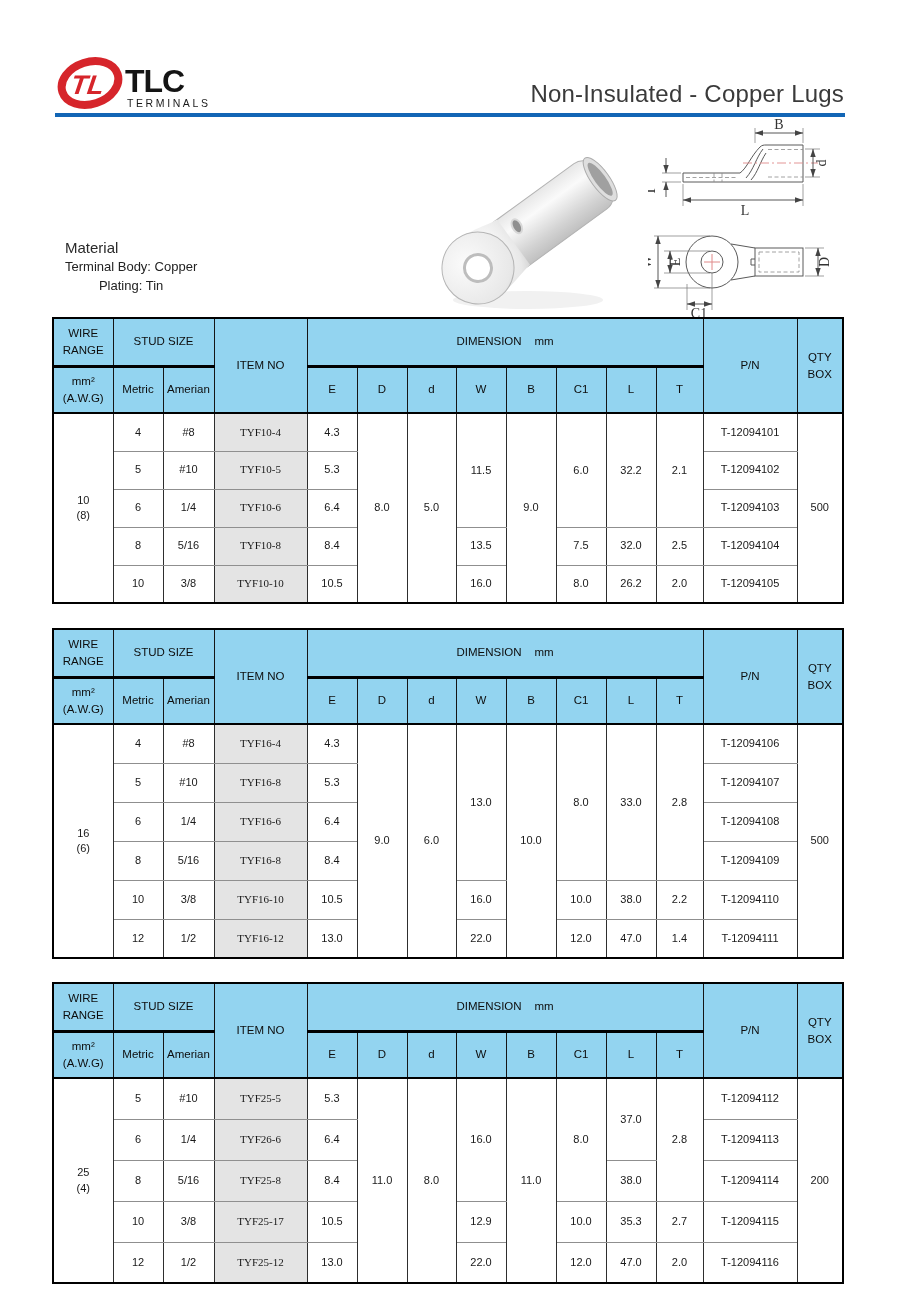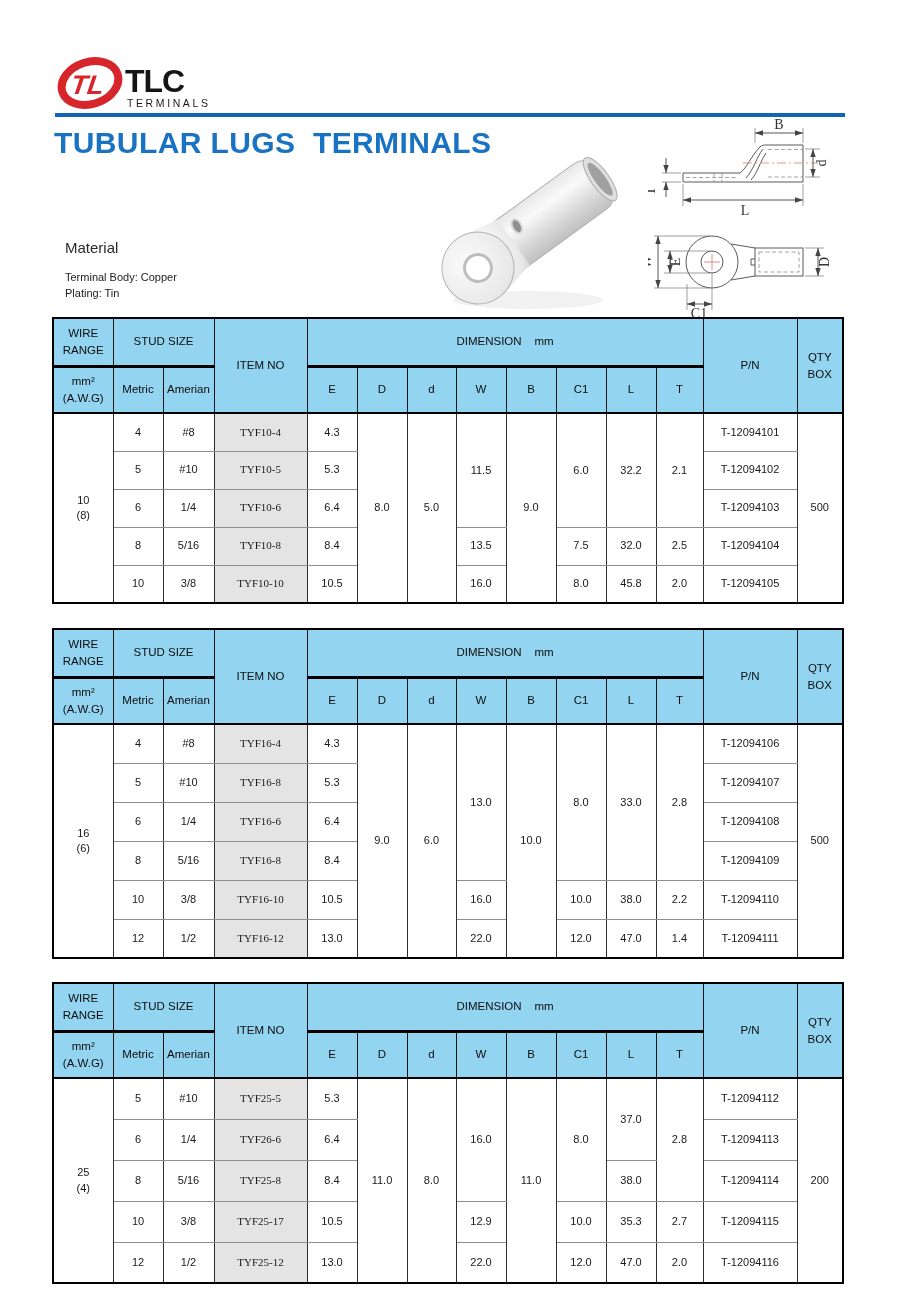--- a/index.html
+++ b/index.html
@@ -4,22 +4,22 @@
 <style>
   html,body{margin:0;padding:0;background:#fff;}
   .page{position:relative;width:900px;height:1303px;background:#fff;overflow:hidden;
         font-family:"Liberation Sans","DejaVu Sans",sans-serif;color:#222;}
   
   .doc-title{position:absolute;top:80px;right:56px;font-size:24px;color:#3a3a3a;letter-spacing:0.2px;}
   .blue-rule{position:absolute;left:55px;top:113px;width:790px;height:4px;background:#1265b5;}
   .page-title{position:absolute;left:54px;top:126px;font-size:30px;font-weight:600;color:#1a73c2;letter-spacing:0.4px;}
   
   .material{position:absolute;left:65px;top:239px;}
-  .material .m-head{font-size:15px;color:#2a2a2a;margin-bottom:14px;}
-  .material .m-line{font-size:11px;color:#222;line-height:1.45;}
+  .material .m-head{font-size:15px;color:#2a2a2a;margin-bottom:2px;}
+  .material .m-line{font-size:13px;color:#222;line-height:1.45;text-align:center;}
   
   .abs{position:absolute;}
   .dim-label{font-family:"Liberation Serif","DejaVu Serif",serif;font-size:14px;fill:#333;}
   
   .lug-table{position:absolute;left:52px;width:790px;border-collapse:collapse;table-layout:fixed;
              border:2px solid #000;background:#fff;}
   .lug-table th{background:#93d4f0;border:1px solid #151515;font-weight:normal;font-size:11.5px;
                 color:#0d0d0d;text-align:center;padding:0;white-space:pre-line;line-height:1.45;}
   .lug-table th.thick{border-bottom:3px solid #000;}
   .lug-table th.span2{border-bottom:2px solid #000;}
@@ -37,22 +37,22 @@
 
   <svg class="abs" style="left:57px;top:50px" width="160" height="62" viewBox="0 0 160 62">
     <g>
       <ellipse cx="33" cy="33" rx="29" ry="21" transform="rotate(-18 33 33)" fill="none" stroke="#d6252b" stroke-width="8"></ellipse>
       <text x="19" y="44" font-size="27" font-weight="bold" font-style="italic" fill="#d6252b" transform="skewX(-8)" font-family="Liberation Sans, sans-serif">TL</text>
     </g>
     <text x="68" y="42" font-size="32" font-weight="bold" fill="#141414" letter-spacing="-1" font-family="Liberation Sans, sans-serif">TLC</text>
     <text x="70" y="57" font-size="10.5" fill="#1a1a1a" letter-spacing="2.6" font-family="Liberation Sans, sans-serif">TERMINALS</text>
   </svg>
 
+  <div class="doc-title">Non-Insulated - Copper Lugs</div>
   <div class="blue-rule"></div>
-  <div class="page-title">TUBULAR LUGS&nbsp; TERMINALS</div>
 
   <div class="material">
     <div class="m-head">Material</div>
     <div class="m-line">Terminal Body: Copper</div>
     <div class="m-line">Plating: Tin</div>
   </div>
 
   <svg class="abs" style="left:428px;top:150px" width="222" height="168" viewBox="0 0 222 168">
     <defs>
       <linearGradient id="barrelG" x1="0" y1="0" x2="0" y2="1">
@@ -233,21 +233,21 @@
           <td>2.5</td>
           <td>T-12094104</td>
         </tr>
         <tr style="height: 38px;">
           <td>10</td>
           <td>3/8</td>
           <td class="item">TYF10-10</td>
           <td>10.5</td>
           <td>16.0</td>
           <td>8.0</td>
-          <td>45.8</td>
+          <td>26.2</td>
           <td>2.0</td>
           <td>T-12094105</td>
         </tr>
       </tbody>
     </table>
     <table class="lug-table" style="top: 628px;">
       <colgroup>
         <col style="width: 60px;">
         <col style="width: 50px;">
         <col style="width: 51px;">

